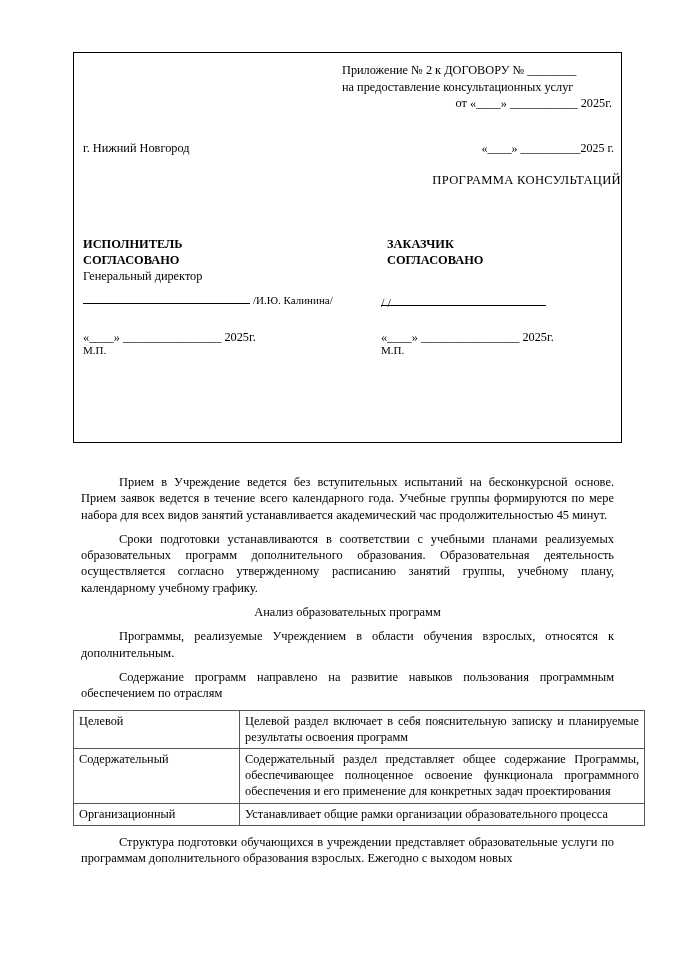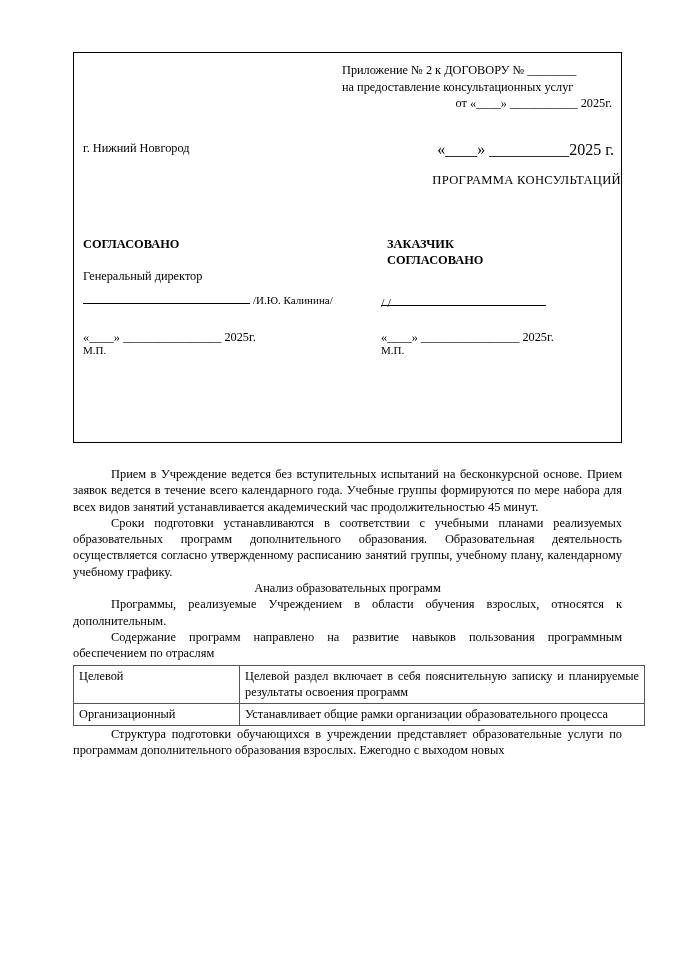--- a/index.html
+++ b/index.html
@@ -55,21 +55,21 @@
   .city {
     position: absolute;
     left: 9px;
     top: 88px;
     font-size: 12.3px;
   }
   .datefield {
     position: absolute;
     right: 7px;
     top: 88px;
-    font-size: 16px;
+    font-size: 12px;
     text-align: right;
     margin-left: 48px;
   }
 
   .doctitle {
     position: absolute;
     left: 0;
     top: 120px;
     width: 100%;
     text-align: right;
@@ -164,21 +164,21 @@
   }
 
   
   .body-area {
     position: absolute;
     left: 73px;
     top: 466px;
     width: 549px;
   }
   p.txt {
-    margin: 0;
+    margin: 8px;
     font-size: 12.4px;
     line-height: 16.3px;
     text-align: justify;
     text-indent: 38px;
     text-justify: inter-word;
   }
   p.center {
     text-align: center;
     text-indent: 0;
   }
@@ -216,20 +216,21 @@
         <span class="l2">на предоставление консультационных услуг</span>
         <span class="l3">от «____» ___________ 2025г.</span>
       </div>
 
       <div class="city">г. Нижний Новгород</div>
       <div class="datefield">«____» __________2025 г.</div>
 
       <div class="doctitle">ПРОГРАММА КОНСУЛЬТАЦИЙ</div>
 
       <div class="sign-left">
+        <div class="bold">ИСПОЛНИТЕЛЬ</div>
         <div class="bold">СОГЛАСОВАНО</div>
       </div>
 
       <div class="sign-right">
         <div class="bold">ЗАКАЗЧИК</div>
         <div class="bold">СОГЛАСОВАНО</div>
       </div>
 
       <div class="role">Генеральный директор</div>
 
@@ -258,20 +259,24 @@
     <p class="txt">Программы, реализуемые Учреждением в области обучения взрослых, относятся к дополнительным.</p>
     <p class="txt">Содержание программ направлено на развитие навыков пользования программным обеспечением по отраслям</p>
 
     <table class="prog">
       <tbody>
         <tr>
           <td class="c1">Целевой</td>
           <td class="c2">Целевой раздел включает в себя пояснительную записку и планируемые результаты освоения программ</td>
         </tr>
         <tr>
+          <td class="c1">Содержательный</td>
+          <td class="c2">Содержательный раздел представляет общее содержание Программы, обеспечивающее полноценное освоение функционала программного обеспечения и его применение для конкретных задач проектирования</td>
+        </tr>
+        <tr>
           <td class="c1">Организационный</td>
           <td class="c2">Устанавливает общие рамки организации образовательного процесса</td>
         </tr>
       </tbody>
     </table>
 
     <p class="txt after-table">Структура подготовки обучающихся в учреждении представляет образовательные услуги по программам дополнительного образования взрослых. Ежегодно с выходом новых</p>
   </div>
 
 </div>

